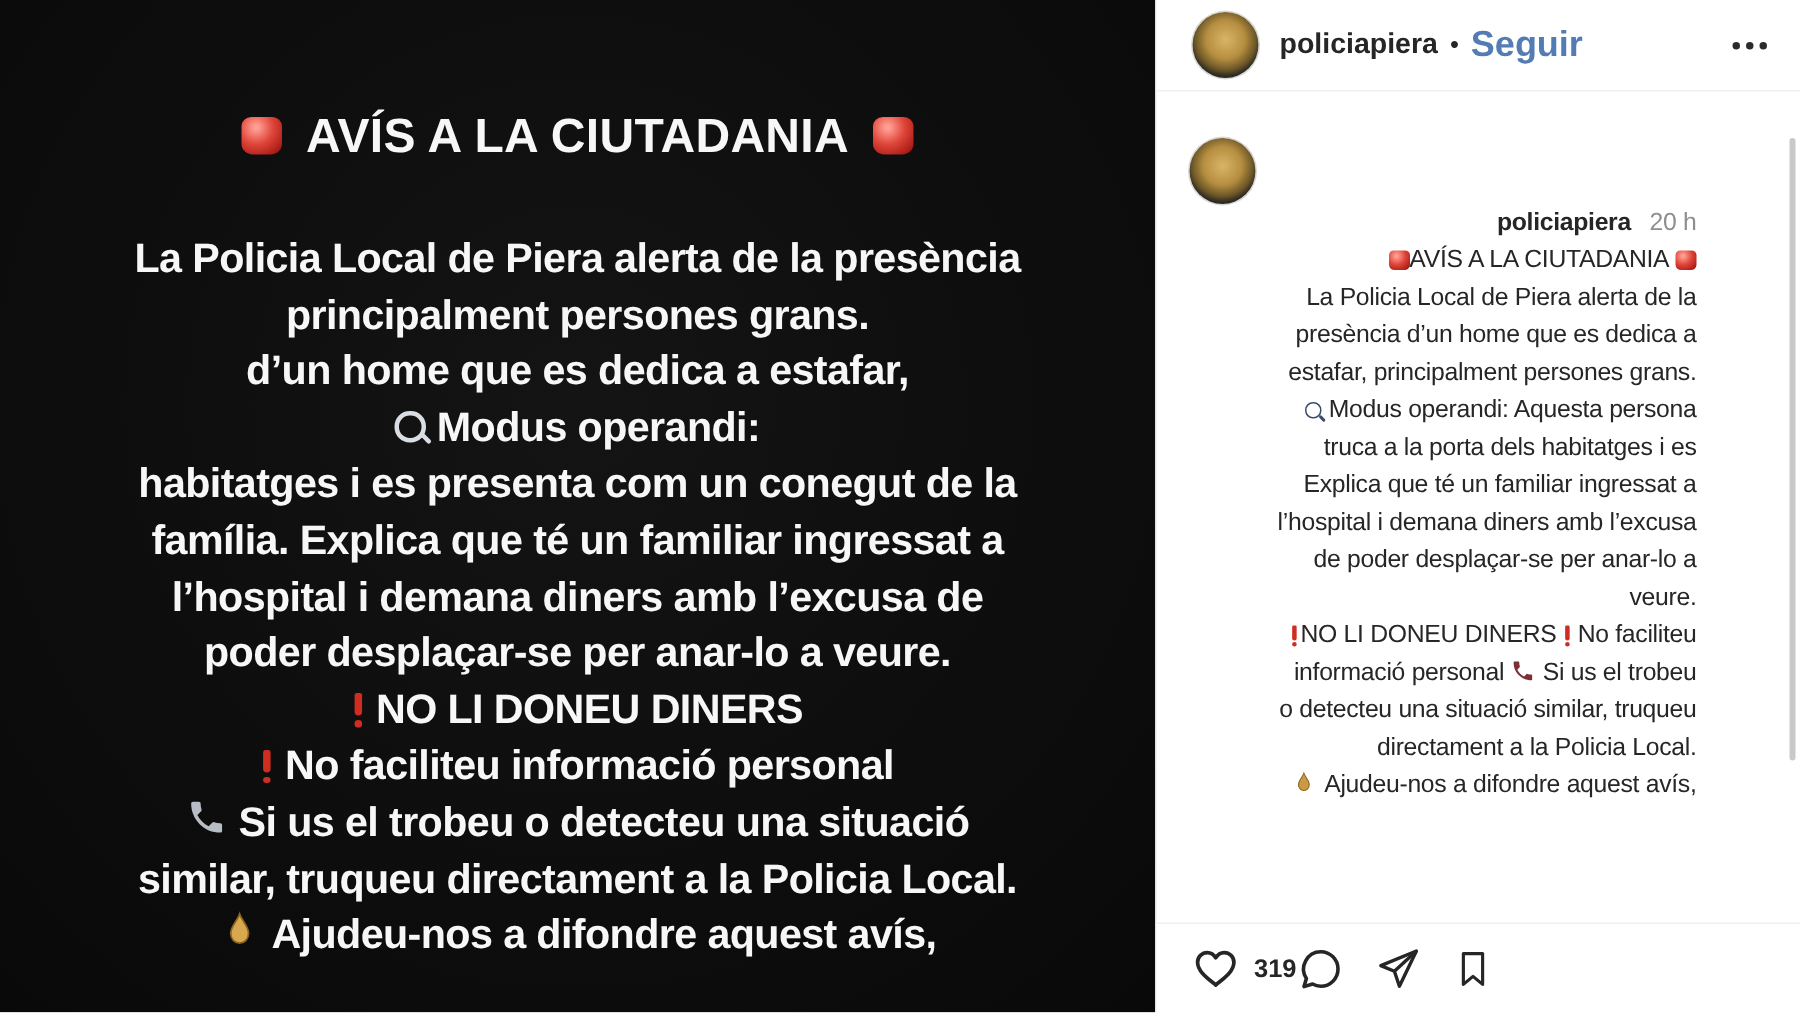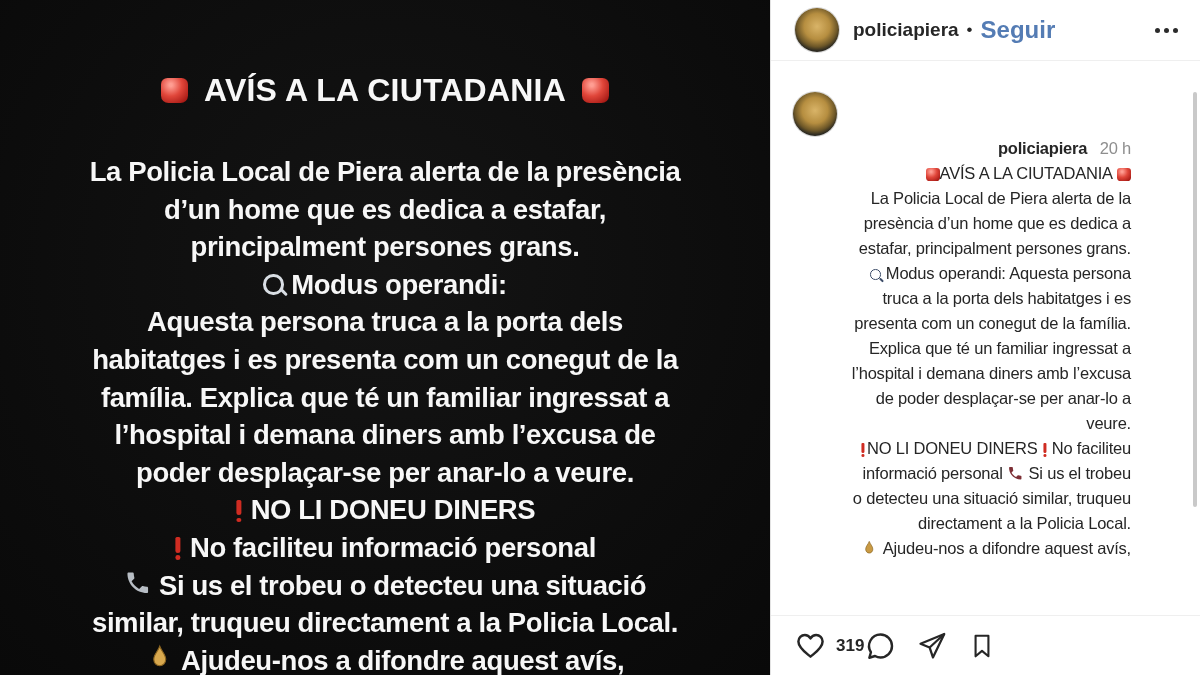--- a/index.html
+++ b/index.html
@@ -74,24 +74,23 @@
 <div class="stage">
 
   <div class="media">
     <div class="m-title">
       <span class="ic ic-siren" style="font-size:33px"></span>
       <span>AVÍS A LA CIUTADANIA</span>
       <span class="ic ic-siren" style="font-size:33px"></span>
     </div>
     <div class="m-body">
       <div class="m-line">La Policia Local de Piera alerta de la presència</div>
+      <div class="m-line">principalment persones grans.</div>
       <div class="m-line">d’un home que es dedica a estafar,</div>
-      <div class="m-line">principalment persones grans.</div>
       <div class="m-line"><span class="ic ic-mag" style="color:#d9dee4"></span><span>Modus operandi:</span></div>
-      <div class="m-line">Aquesta persona truca a la porta dels</div>
       <div class="m-line">habitatges i es presenta com un conegut de la</div>
       <div class="m-line">família. Explica que té un familiar ingressat a</div>
       <div class="m-line">l’hospital i demana diners amb l’excusa de</div>
       <div class="m-line">poder desplaçar-se per anar-lo a veure.</div>
       <div class="m-line"><span class="ic ic-excl"></span><span>NO LI DONEU DINERS</span></div>
       <div class="m-line"><span class="ic ic-excl"></span><span>No faciliteu informació personal</span></div>
       <div class="m-line"><svg class="ic-svg" style="color:#b7bdc4;margin-right:.28em" viewBox="0 0 24 24" fill="currentColor">
             <path d="M6.62 10.79c1.44 2.83 3.76 5.14 6.59 6.59l2.2-2.2c.27-.27.67-.36 1.02-.24 1.12.37 2.33.57 3.57.57.55 0 1 .45 1 1V20c0 .55-.45 1-1 1-9.39 0-17-7.61-17-17 0-.55.45-1 1-1h3.5c.55 0 1 .45 1 1 0 1.25.2 2.45.57 3.57.11.35.03.74-.25 1.02l-2.2 2.2z"></path>
           </svg><span>Si us el trobeu o detecteu una situació</span></div>
       <div class="m-line">similar, truqueu directament a la Policia Local.</div>
@@ -121,21 +120,20 @@
         <div class="cap-uline">
           <span class="cap-uname">policiapiera</span>
           <span class="cap-time">20 h</span>
         </div>
         <div class="cap-line"><span class="ic ic-siren"></span><span class="iconspace" style="margin-left:0">AVÍS A LA CIUTADANIA</span><span class="ic ic-siren"></span></div>
         <div class="cap-line">La Policia Local de Piera alerta de la</div>
         <div class="cap-line">presència d’un home que es dedica a</div>
         <div class="cap-line">estafar, principalment persones grans.</div>
         <div class="cap-line"><span class="ic ic-mag" style="color:#3c4c68;margin-right:.3em"></span><span>Modus operandi: Aquesta persona</span></div>
         <div class="cap-line">truca a la porta dels habitatges i es</div>
-        <div class="cap-line">presenta com un conegut de la família.</div>
         <div class="cap-line">Explica que té un familiar ingressat a</div>
         <div class="cap-line">l’hospital i demana diners amb l’excusa</div>
         <div class="cap-line">de poder desplaçar-se per anar-lo a</div>
         <div class="cap-line">veure.</div>
         <div class="cap-line"><span class="ic ic-excl"></span><span class="iconspace" style="margin-left:.1em">NO LI DONEU DINERS</span><span class="ic ic-excl"></span><span style="margin-left:.28em">No faciliteu</span></div>
         <div class="cap-line"><span>informació personal</span><svg class="ic-svg iconspace" style="color:#7d2f35" viewBox="0 0 24 24" fill="currentColor">
               <path d="M6.62 10.79c1.44 2.83 3.76 5.14 6.59 6.59l2.2-2.2c.27-.27.67-.36 1.02-.24 1.12.37 2.33.57 3.57.57.55 0 1 .45 1 1V20c0 .55-.45 1-1 1-9.39 0-17-7.61-17-17 0-.55.45-1 1-1h3.5c.55 0 1 .45 1 1 0 1.25.2 2.45.57 3.57.11.35.03.74-.25 1.02l-2.2 2.2z"></path>
             </svg><span>Si us el trobeu</span></div>
         <div class="cap-line">o detecteu una situació similar, truqueu</div>
         <div class="cap-line">directament a la Policia Local.</div>

